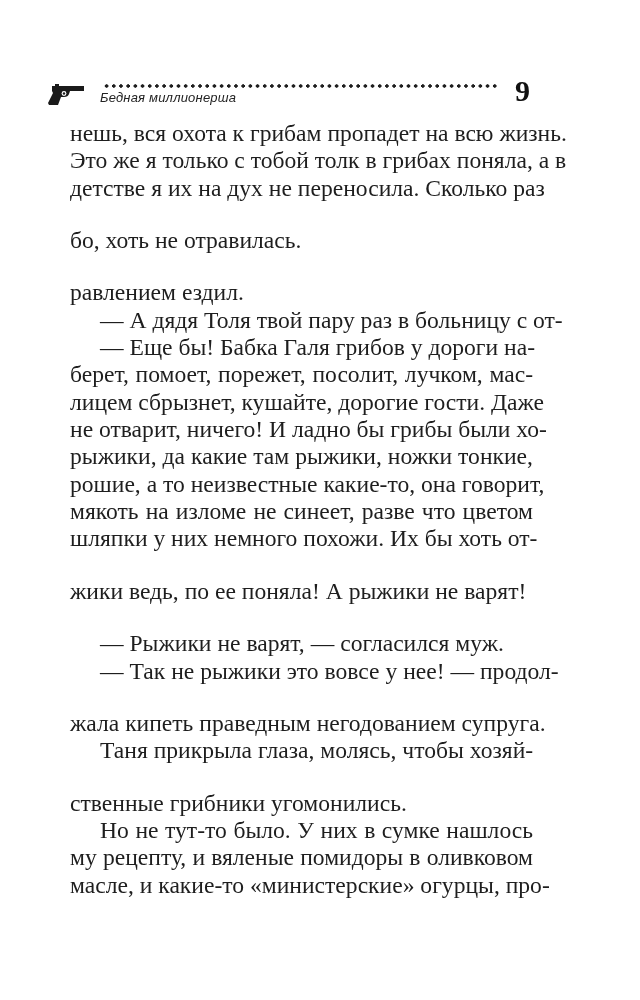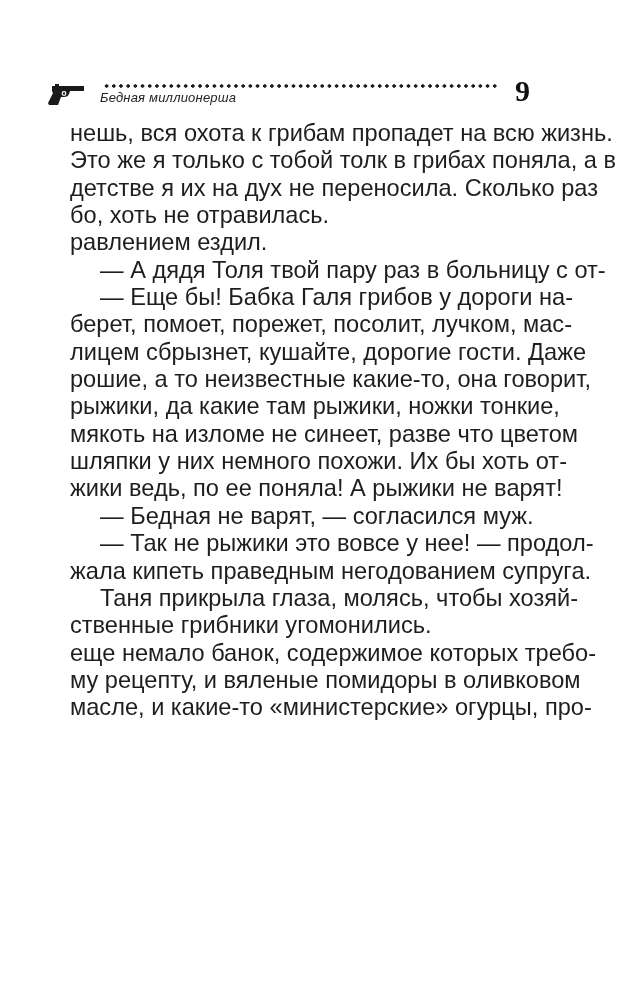--- a/index.html
+++ b/index.html
@@ -7,23 +7,23 @@
     .header { position: absolute; left: 0; top: 0; width: 640px; height: 120px; }
     .gun { position: absolute; left: 46px; top: 82px; width: 40px; height: 24px; }
     .dots { position: absolute; left: 103px; top: 80px; width: 394px; height: 12px;
             background-image: radial-gradient(circle, #1e1e1e 1.5px, transparent 1.9px);
             background-size: 7.2px 12px; background-repeat: repeat-x; background-position: 0 center; }
     .running-title { position: absolute; left: 100px; top: 90px; font-family: "Liberation Sans", sans-serif;
             font-style: italic; font-size: 13px; color: #222; letter-spacing: 0.2px; }
     .page-number { position: absolute; left: 515px; top: 74px; font-family: "Liberation Serif", serif;
             font-weight: bold; font-size: 30px; color: #111; }
     .text { position: absolute; left: 70px; top: 120px; width: 463px;
-            font-family: Liberation Sans, sans-serif; font-size: 23.6px; line-height: 27.35px; color: #1e1e1e; }
+            font-family: Liberation Serif, serif; font-size: 23.6px; line-height: 27.35px; color: #1e1e1e; }
     .line { display: block; height: 27.35px; white-space: nowrap; text-align: justify; text-align-last: justify; }
-    .line.last { text-align-last: left; }
+    .line.last { text-align-last: left; margin-top: 25px; }
     .line.indent { padding-left: 30px; }
   </style>
 </head>
 <body>
 
 <div class="header">
   <svg class="gun" viewBox="0 0 40 24">
     <path d="M6 4 L38 4 L38 9 L24 9 L23 12 Q22 15 18 15 L15 15 L12 23 L3 23 L2 21 L7 11 L6 9 Z" fill="#1a1a1a"></path>
     <circle cx="18" cy="11.5" r="2.4" fill="#ffffff"></circle>
     <circle cx="18" cy="11.5" r="1.2" fill="#1a1a1a"></circle>
@@ -37,26 +37,27 @@
 <div class="text" id="body-text">
     <span class="line">нешь, вся охота к грибам пропадет на всю жизнь.</span>
     <span class="line">Это же я только с тобой толк в грибах поняла, а в</span>
     <span class="line">детстве я их на дух не переносила. Сколько раз</span>
     <span class="line last">бо, хоть не отравилась.</span>
     <span class="line last">равлением ездил.</span>
     <span class="line indent">— А дядя Толя твой пару раз в больницу с от-</span>
     <span class="line indent">— Еще бы! Бабка Галя грибов у дороги на-</span>
     <span class="line">берет, помоет, порежет, посолит, лучком, мас-</span>
     <span class="line">лицем сбрызнет, кушайте, дорогие гости. Даже</span>
+    <span class="line">не отварит, ничего! И ладно бы грибы были хо-</span>
+    <span class="line">рыжики, да какие там рыжики, ножки тонкие,</span>
     <span class="line">рошие, а то неизвестные какие-то, она говорит,</span>
-    <span class="line">рыжики, да какие там рыжики, ножки тонкие,</span>
     <span class="line">мякоть на изломе не синеет, разве что цветом</span>
     <span class="line">шляпки у них немного похожи. Их бы хоть от-</span>
     <span class="line last">жики ведь, по ее поняла! А рыжики не варят!</span>
-    <span class="line indent last">— Бедная не варят, — согласился муж.</span>
+    <span class="line indent last">— Рыжики не варят, — согласился муж.</span>
     <span class="line indent">— Так не рыжики это вовсе у нее! — продол-</span>
     <span class="line last">жала кипеть праведным негодованием супруга.</span>
     <span class="line indent">Таня прикрыла глаза, молясь, чтобы хозяй-</span>
     <span class="line last">ственные грибники угомонились.</span>
-    <span class="line">еще немало банок, содержимое которых требо-</span>
+    <span class="line indent">Но не тут-то было. У них в сумке нашлось</span>
     <span class="line">му рецепту, и вяленые помидоры в оливковом</span>
     <span class="line">масле, и какие-то «министерские» огурцы, про-</span>
   </div>
 
 </body></html>

